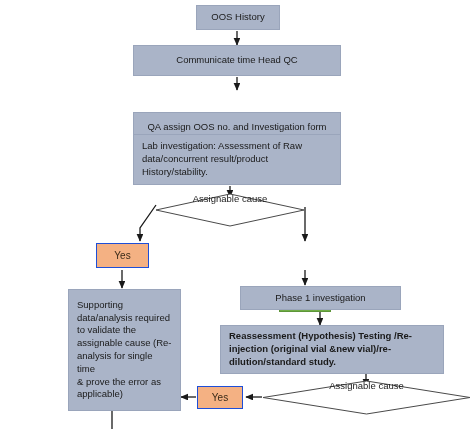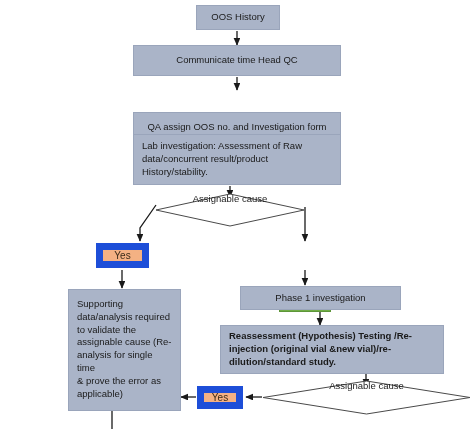--- a/index.html
+++ b/index.html
@@ -37,25 +37,25 @@
     background: #aab4c8;
     border: 1px solid #9aa5bb;
     justify-content: center;
     text-align: center;
     font-size: 9.5px;
     padding: 2px 6px;
   }
   .process.align-left {
     justify-content: flex-start;
     text-align: left;
-    padding: 8px 8px;
+    padding: 19px 8px;
   }
   .terminator-yes {
     background: #f4b183;
-    border: 7px solid #1d4ed8;
+    border: 1px solid #1d4ed8;
     justify-content: center;
     text-align: center;
     font-size: 10px;
     color: #3a2a18;
   }
   .terminator-no {
     background: #70ad47;
     border: 1px solid #5d9639;
     justify-content: center;
     text-align: center;
@@ -153,21 +153,21 @@
   </div>
 
   <div class="node terminator-yes" style="left:96px; top:243px; width:53px; height:25px;">
     <span class="node-text">Yes</span>
   </div>
 
   <div class="node terminator-no" style="left:279px; top:243px; width:52px; height:25px;margin-top:44px;">
     <span class="node-text">No</span>
   </div>
 
-  <div class="node process align-left" style="left:68px; top:289px; width:113px; height:122px; align-items:flex-start;">
+  <div class="node process align-left" style="left:68px; top:289px; width:113px; height:122px; align-items:center;">
     <span class="node-text">Supporting
 data/analysis required
 to validate the
 assignable cause (Re-
 analysis for single time
 &amp; prove the error as
 applicable)</span>
   </div>
 
   <div class="node process" style="left:240px; top:286px; width:161px; height:24px;align-items:center;">

